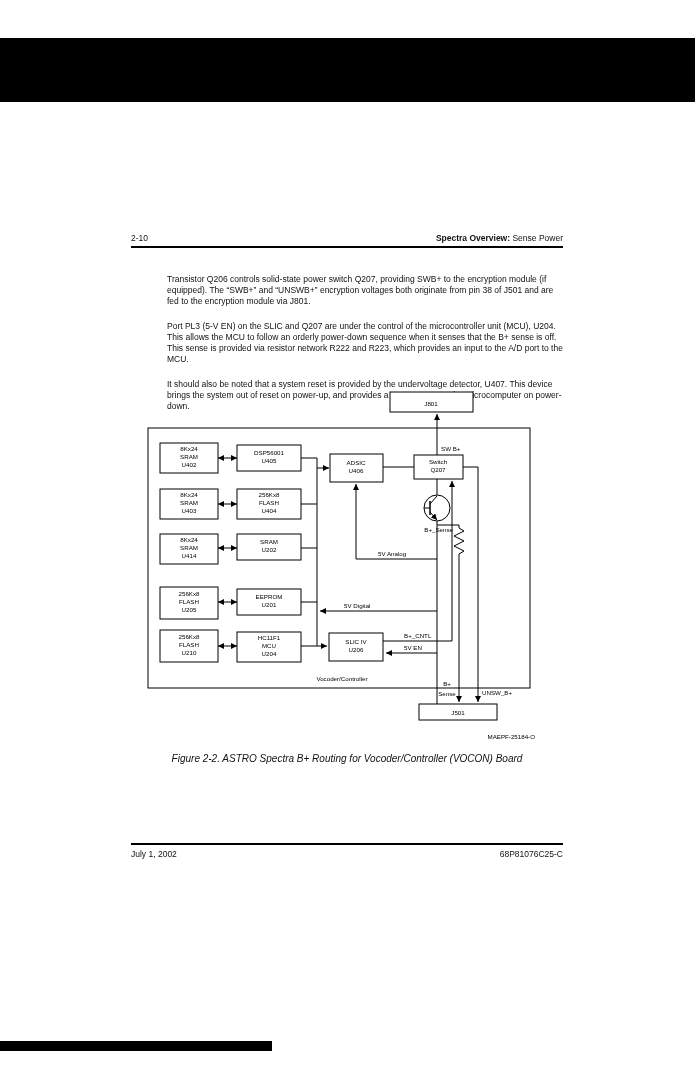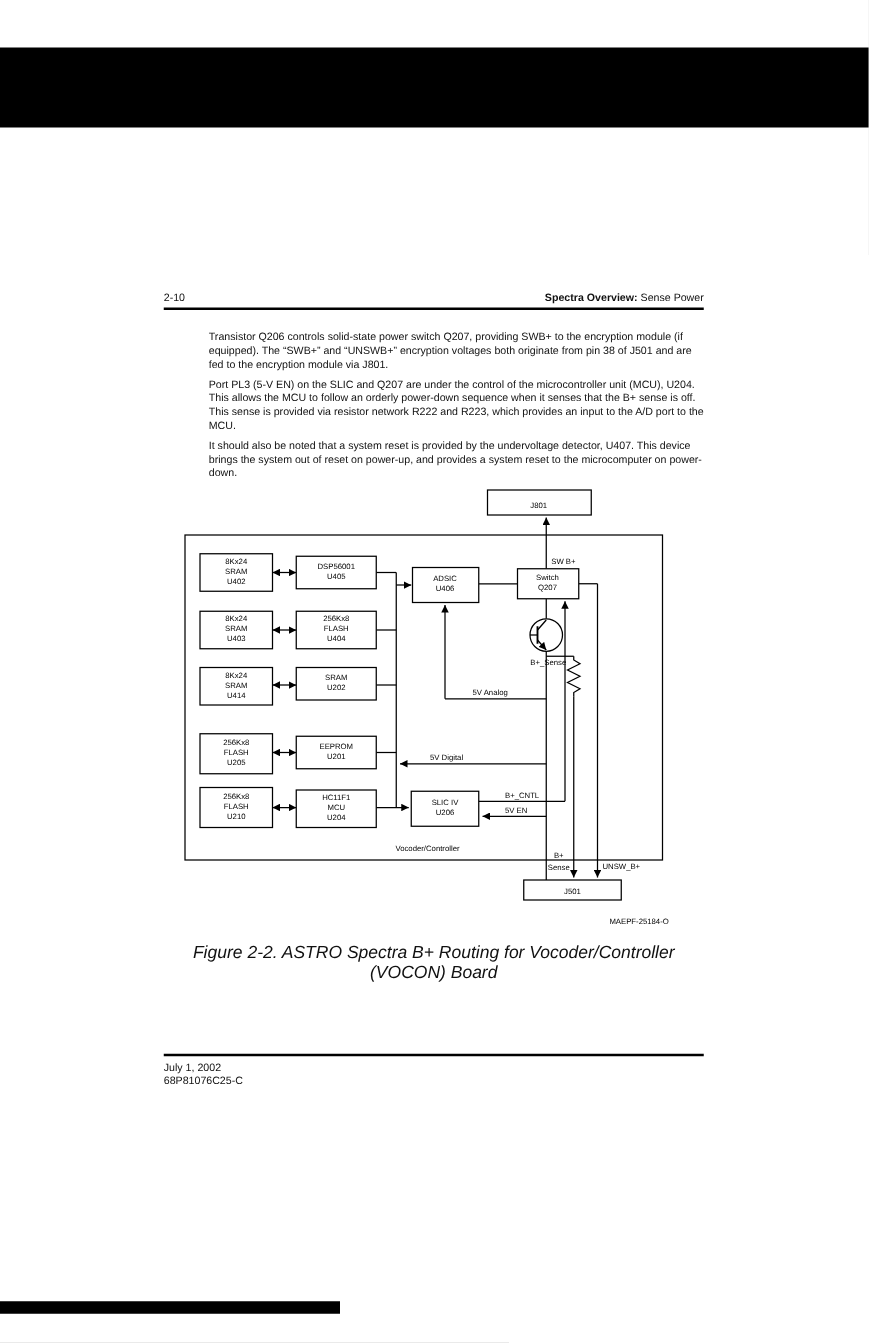--- a/index.html
+++ b/index.html
@@ -12,28 +12,28 @@
   .topbar  { position:absolute; left:0; top:38px;  width:695px; height:64px; background:#000; }
   .bottombar{ position:absolute; left:0; top:1041px; width:272px; height:10px; background:#000; }
 
   .header-row { position:absolute; left:131px; top:233px; width:432px;
     display:flex; justify-content:space-between; font-size:8.5px; }
   .header-row b { font-weight:bold; }
   .rule-top { position:absolute; left:131px; top:246px; width:432px; height:2px; background:#000; }
 
   .body-text { position:absolute; left:167px; top:260px; width:396px;
     font-size:8.5px; line-height:11px; text-align:left; }
-  .body-text p { margin:4px 0 5px 0; }
+  .body-text p { margin:14px 0 5px 0; }
 
   .figure-caption { position:absolute; left:131px; top:753px; width:432px;
-    text-align:center; font-style:italic; font-size:14px; }
+    text-align:center; font-style:italic; font-size:10px; }
 
   .rule-bottom { position:absolute; left:131px; top:843px; width:432px; height:1.5px; background:#000; }
   .footer-row { position:absolute; left:131px; top:849px; width:432px;
-    display:flex; justify-content:space-between; font-size:8.5px;flex-direction:column; }
+    display:flex; justify-content:space-between; font-size:8.5px; }
 
   svg.diagram { position:absolute; left:120px; top:385px; }
   .diagram line, .diagram polyline, .diagram rect, .diagram circle {
     stroke:#000; stroke-width:1; fill:none; }
   .diagram rect.box, .diagram circle { fill:#fff; }
   .diagram text { font-size:6.2px; fill:#000; stroke:none;
     font-family:"Liberation Sans", sans-serif; }
   .tc { text-anchor:middle; }
   .te { text-anchor:end; }
   .conn { font-size:6.8px; }

